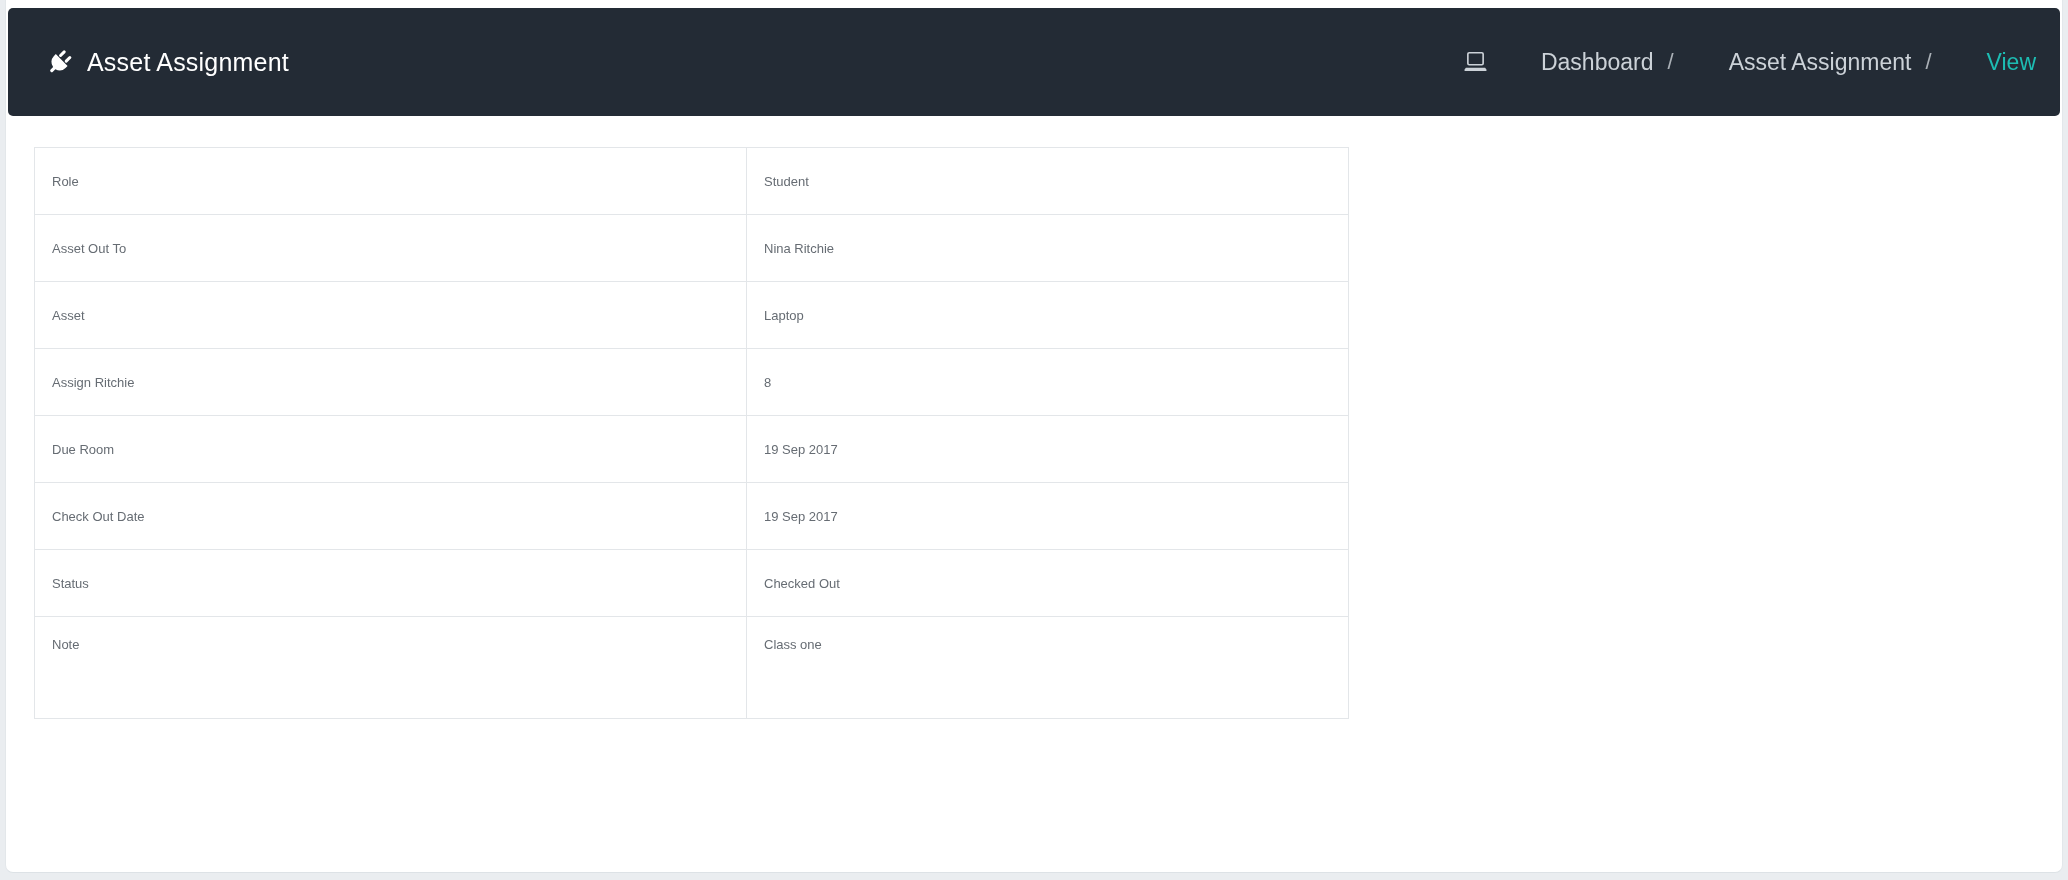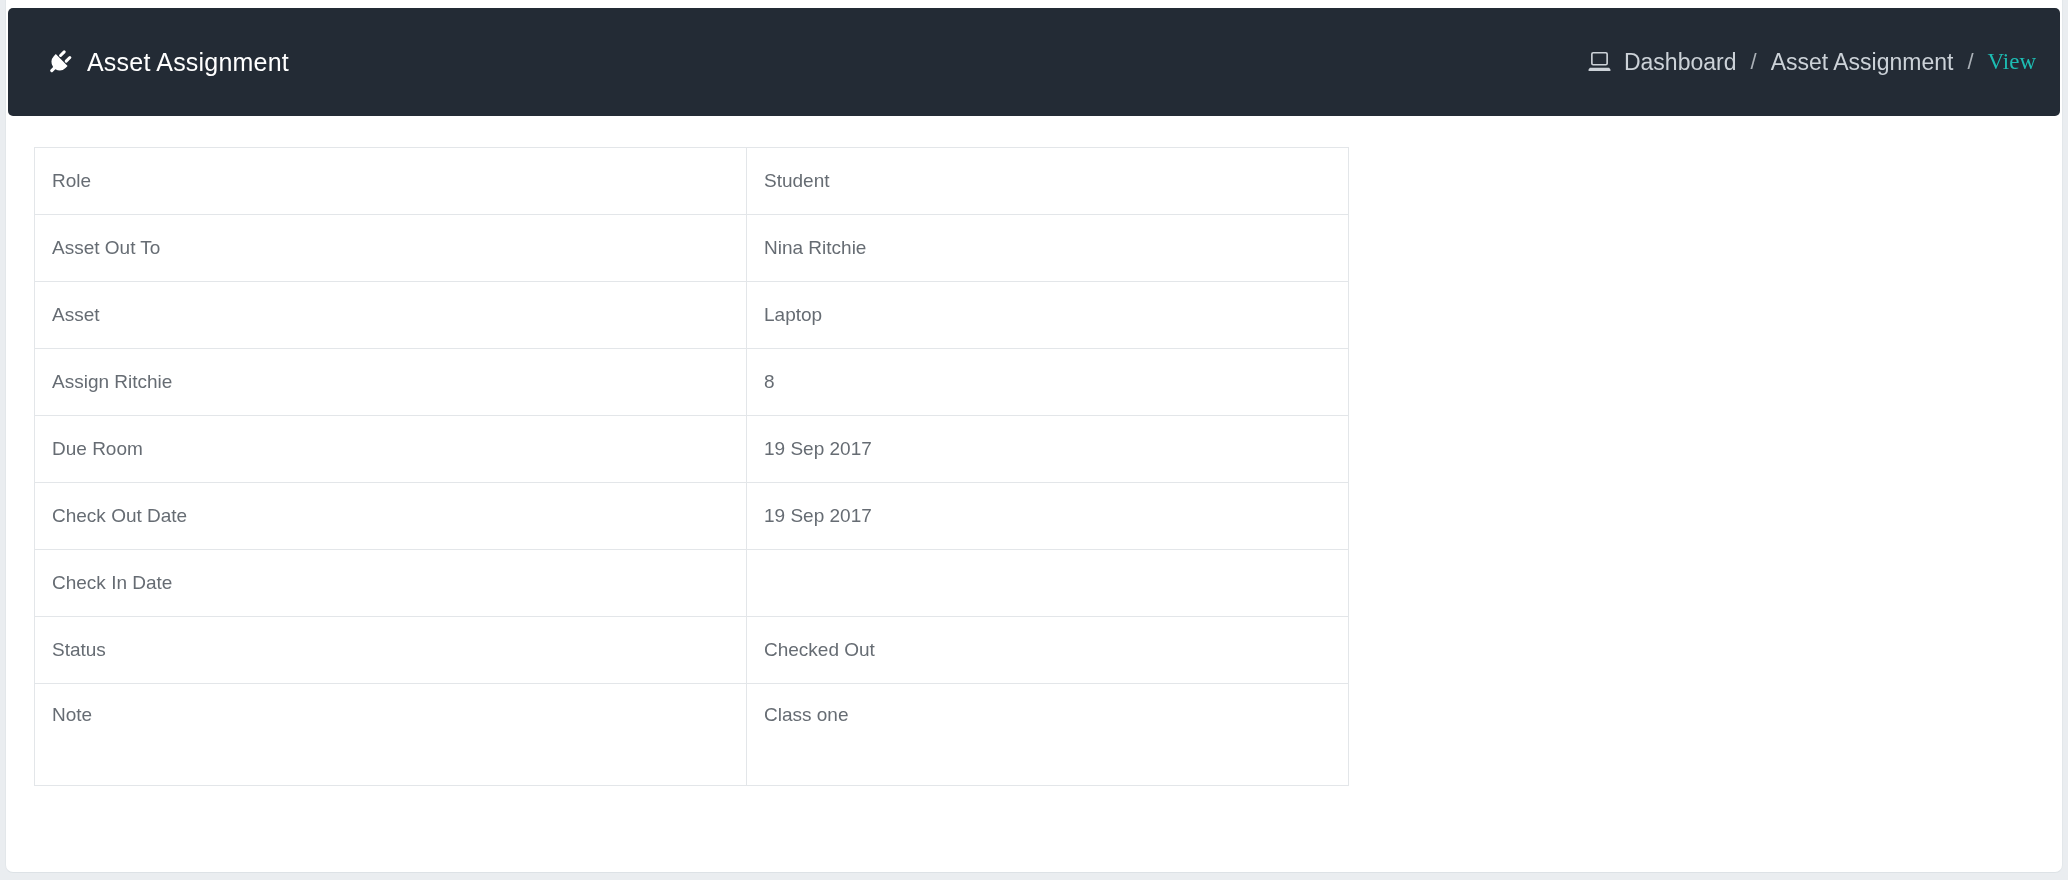--- a/index.html
+++ b/index.html
@@ -44,33 +44,33 @@
     width: 30px; height: 30px;
     display: flex; align-items: center; justify-content: center;
     transform: rotate(45deg);
   }
   .breadcrumb {
     display: flex;
     align-items: center;
     font-size: 23px;
     color: #ccd2d8;
   }
-  .breadcrumb .crumb { color: #ccd2d8; text-decoration: none; cursor: pointer; }
+  .breadcrumb .crumb { color: #ccd2d8; text-decoration: none; cursor: pointer; margin-left: 41px; }
   .breadcrumb .crumb-sep { color: #aab0b6; margin: 0 14px; font-size: 22px; }
-  .breadcrumb .crumb.active { color: var(--accent, #1dbdb3); cursor: default; font-family: Liberation Serif, serif; }
+  .breadcrumb .crumb.active { color: var(--accent, #1dbdb3); cursor: default; }
   .laptop-icon-wrap {
     display: flex; align-items: center;
     margin-right: 11px;
   }
   .details-table {
     border-collapse: collapse;
     table-layout: fixed;
     margin: 31px 0 0 28px;
     width: 1314px;
-    font-size: 19px;
+    font-size: 13px;
     color: #666c73;
     background: #fff;
   }
   .details-table td {
     border: 1px solid #e3e6e9;
     padding: 0 17px;
     height: 67px;
     vertical-align: middle;
     overflow: hidden;
     white-space: nowrap;
@@ -138,24 +138,20 @@
       </tr>
       <tr>
         <td>Due Room</td>
         <td>19 Sep 2017</td>
       </tr>
       <tr>
         <td>Check Out Date</td>
         <td>19 Sep 2017</td>
       </tr>
       <tr>
-        <td>Check In Date</td>
-        <td></td>
-      </tr>
-      <tr>
         <td>Status</td>
         <td>Checked Out</td>
       </tr>
       <tr class="row-tall">
         <td>Note</td>
         <td>Class one</td>
       </tr>
     </tbody>
   </table>
 

